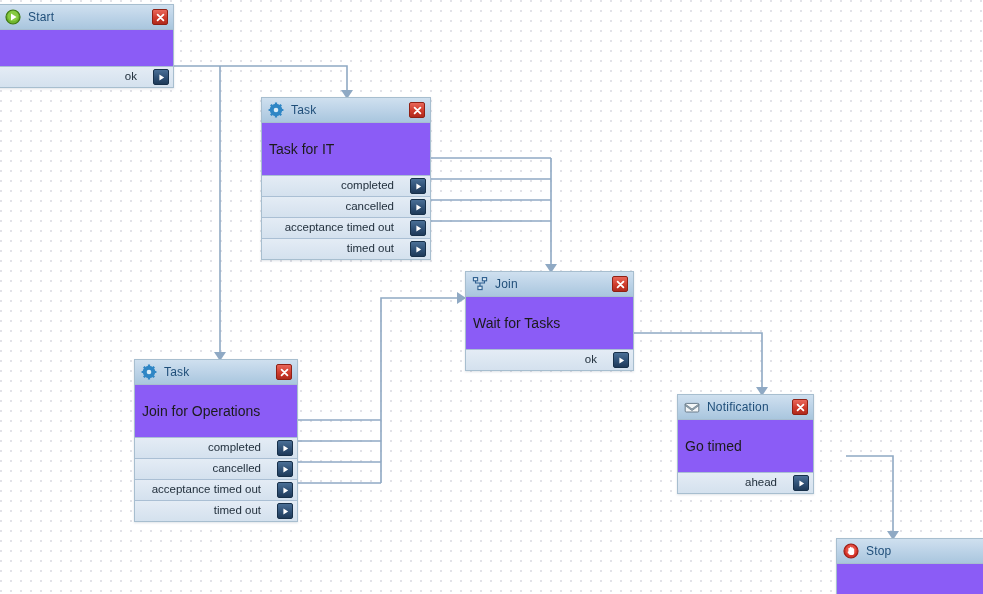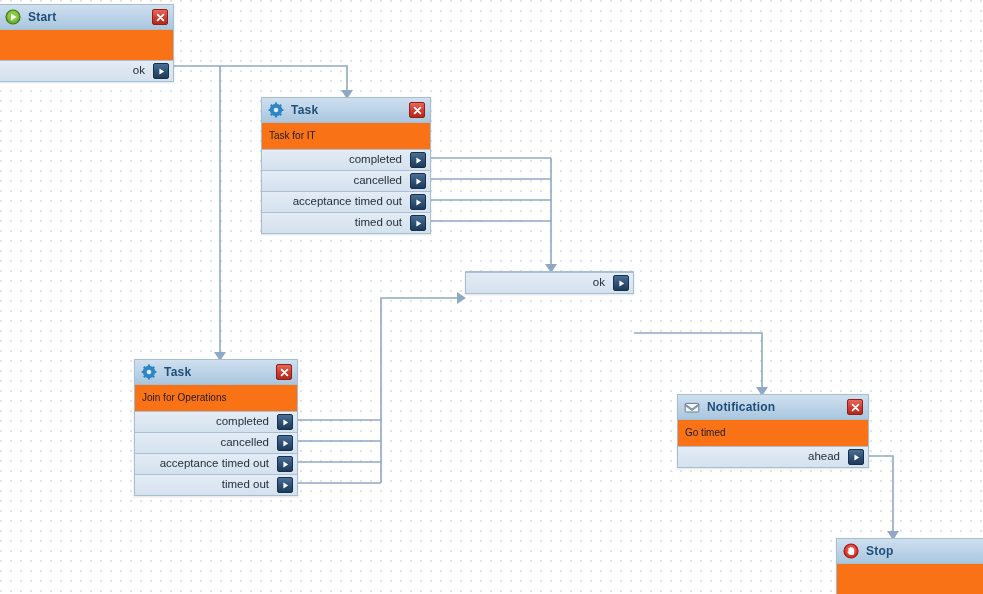--- a/index.html
+++ b/index.html
@@ -55,21 +55,21 @@
     height: 25px;
     box-sizing: border-box;
     border-bottom: 1px solid #a7becf;
     background: linear-gradient(to bottom, #cfe0ef 0%, #bed4e8 45%, #a9c6de 100%);
     display: flex;
     align-items: center;
     padding: 0 4px 0 6px;
   }
   .node-title {
     font-size: 12px;
-    font-weight: bold;
+    font-weight: normal;
     color: #1f4e79;
     margin-left: 7px;
     letter-spacing: 0.2px;
     white-space: nowrap;
   }
 
   .hdr-icon {
     width: 16px;
     height: 16px;
     flex: 0 0 16px;
@@ -88,40 +88,40 @@
     border: 1px solid #8f2014;
     display: flex;
     align-items: center;
     justify-content: center;
     cursor: pointer;
   }
   .close-btn svg { display:block; }
 
   .node-body {
     box-sizing: border-box;
-    background: #f97316;
-    font-size: 10px;
+    background: #8b5cf6;
+    font-size: 14px;
     color: #1b1b1b;
-    padding: 5px 7px;
+    padding: 18px 7px;
     min-height: 26px;
     line-height: 16px;
     white-space: nowrap;
     overflow: hidden;
   }
 
   .port-row {
     position: relative;
     box-sizing: border-box;
     height: 21px;
     border-top: 1px solid #aabfd4;
     background: linear-gradient(to bottom, #e4ecf5 0%, #d4e1ee 100%);
     display: flex;
     align-items: center;
     justify-content: flex-end;
-    padding-right: 28px;
+    padding-right: 36px;
   }
   .port-label {
     font-size: 11.5px;
     color: #22303d;
     white-space: nowrap;
     line-height: 1;
   }
   .port-btn {
     position: absolute;
     right: 4px;
@@ -246,20 +246,37 @@
       <span class="port-label">timed out</span>
       <span class="port-btn">
         <svg width="9" height="9" viewBox="0 0 9 9">
             <polygon points="2.4,1.4 7.2,4.5 2.4,7.6" fill="#ffffff"></polygon>
           </svg>
       </span>
     </div>
   </div>
 
   <div class="node" style="left:465px; top:271px; width:169px;">
+    <div class="node-header">
+      <svg class="hdr-icon" viewBox="0 0 16 16">
+        <g stroke="#2f5f8f" stroke-width="1.1" fill="none">
+          <path d="M3.5 4.5 L3.5 7 L12.5 7 L12.5 4.5 M8 7 L8 10"></path>
+        </g>
+        <rect x="1.4" y="1.6" width="4.2" height="3.2" fill="#dce9f4" stroke="#2f5f8f" stroke-width="1.1"></rect>
+        <rect x="10.4" y="1.6" width="4.2" height="3.2" fill="#dce9f4" stroke="#2f5f8f" stroke-width="1.1"></rect>
+        <rect x="5.9" y="10.2" width="4.2" height="3.4" fill="#dce9f4" stroke="#2f5f8f" stroke-width="1.1"></rect>
+      </svg>
+      <span class="node-title">Join</span>
+      <span class="close-btn">
+        <svg width="9" height="9" viewBox="0 0 9 9">
+            <path d="M1.6 1.6 L7.4 7.4 M7.4 1.6 L1.6 7.4" stroke="#ffffff" stroke-width="1.8" stroke-linecap="round"></path>
+          </svg>
+      </span>
+    </div>
+    <div class="node-body">Wait for Tasks</div>
     <div class="port-row">
       <span class="port-label">ok</span>
       <span class="port-btn">
         <svg width="9" height="9" viewBox="0 0 9 9">
             <polygon points="2.4,1.4 7.2,4.5 2.4,7.6" fill="#ffffff"></polygon>
           </svg>
       </span>
     </div>
   </div>
 
@@ -310,21 +327,21 @@
     <div class="port-row">
       <span class="port-label">timed out</span>
       <span class="port-btn">
         <svg width="9" height="9" viewBox="0 0 9 9">
             <polygon points="2.4,1.4 7.2,4.5 2.4,7.6" fill="#ffffff"></polygon>
           </svg>
       </span>
     </div>
   </div>
 
-  <div class="node" style="left:677px; top:394px; width:192px;">
+  <div class="node" style="left:677px; top:394px; width:137px;">
     <div class="node-header">
       <svg class="hdr-icon" viewBox="0 0 16 16">
         <rect x="1.2" y="4.4" width="13.6" height="8.6" rx="1" fill="#f3f6f8" stroke="#6b7d8c" stroke-width="1"></rect>
         <path d="M1.2 5 L8 10 L14.8 5 L14.8 6.6 L8 11.6 L1.2 6.6 Z" fill="#9aa9b5" stroke="#6b7d8c" stroke-width="0.8" stroke-linejoin="round"></path>
       </svg>
       <span class="node-title">Notification</span>
       <span class="close-btn">
         <svg width="9" height="9" viewBox="0 0 9 9">
             <path d="M1.6 1.6 L7.4 7.4 M7.4 1.6 L1.6 7.4" stroke="#ffffff" stroke-width="1.8" stroke-linecap="round"></path>
           </svg>

